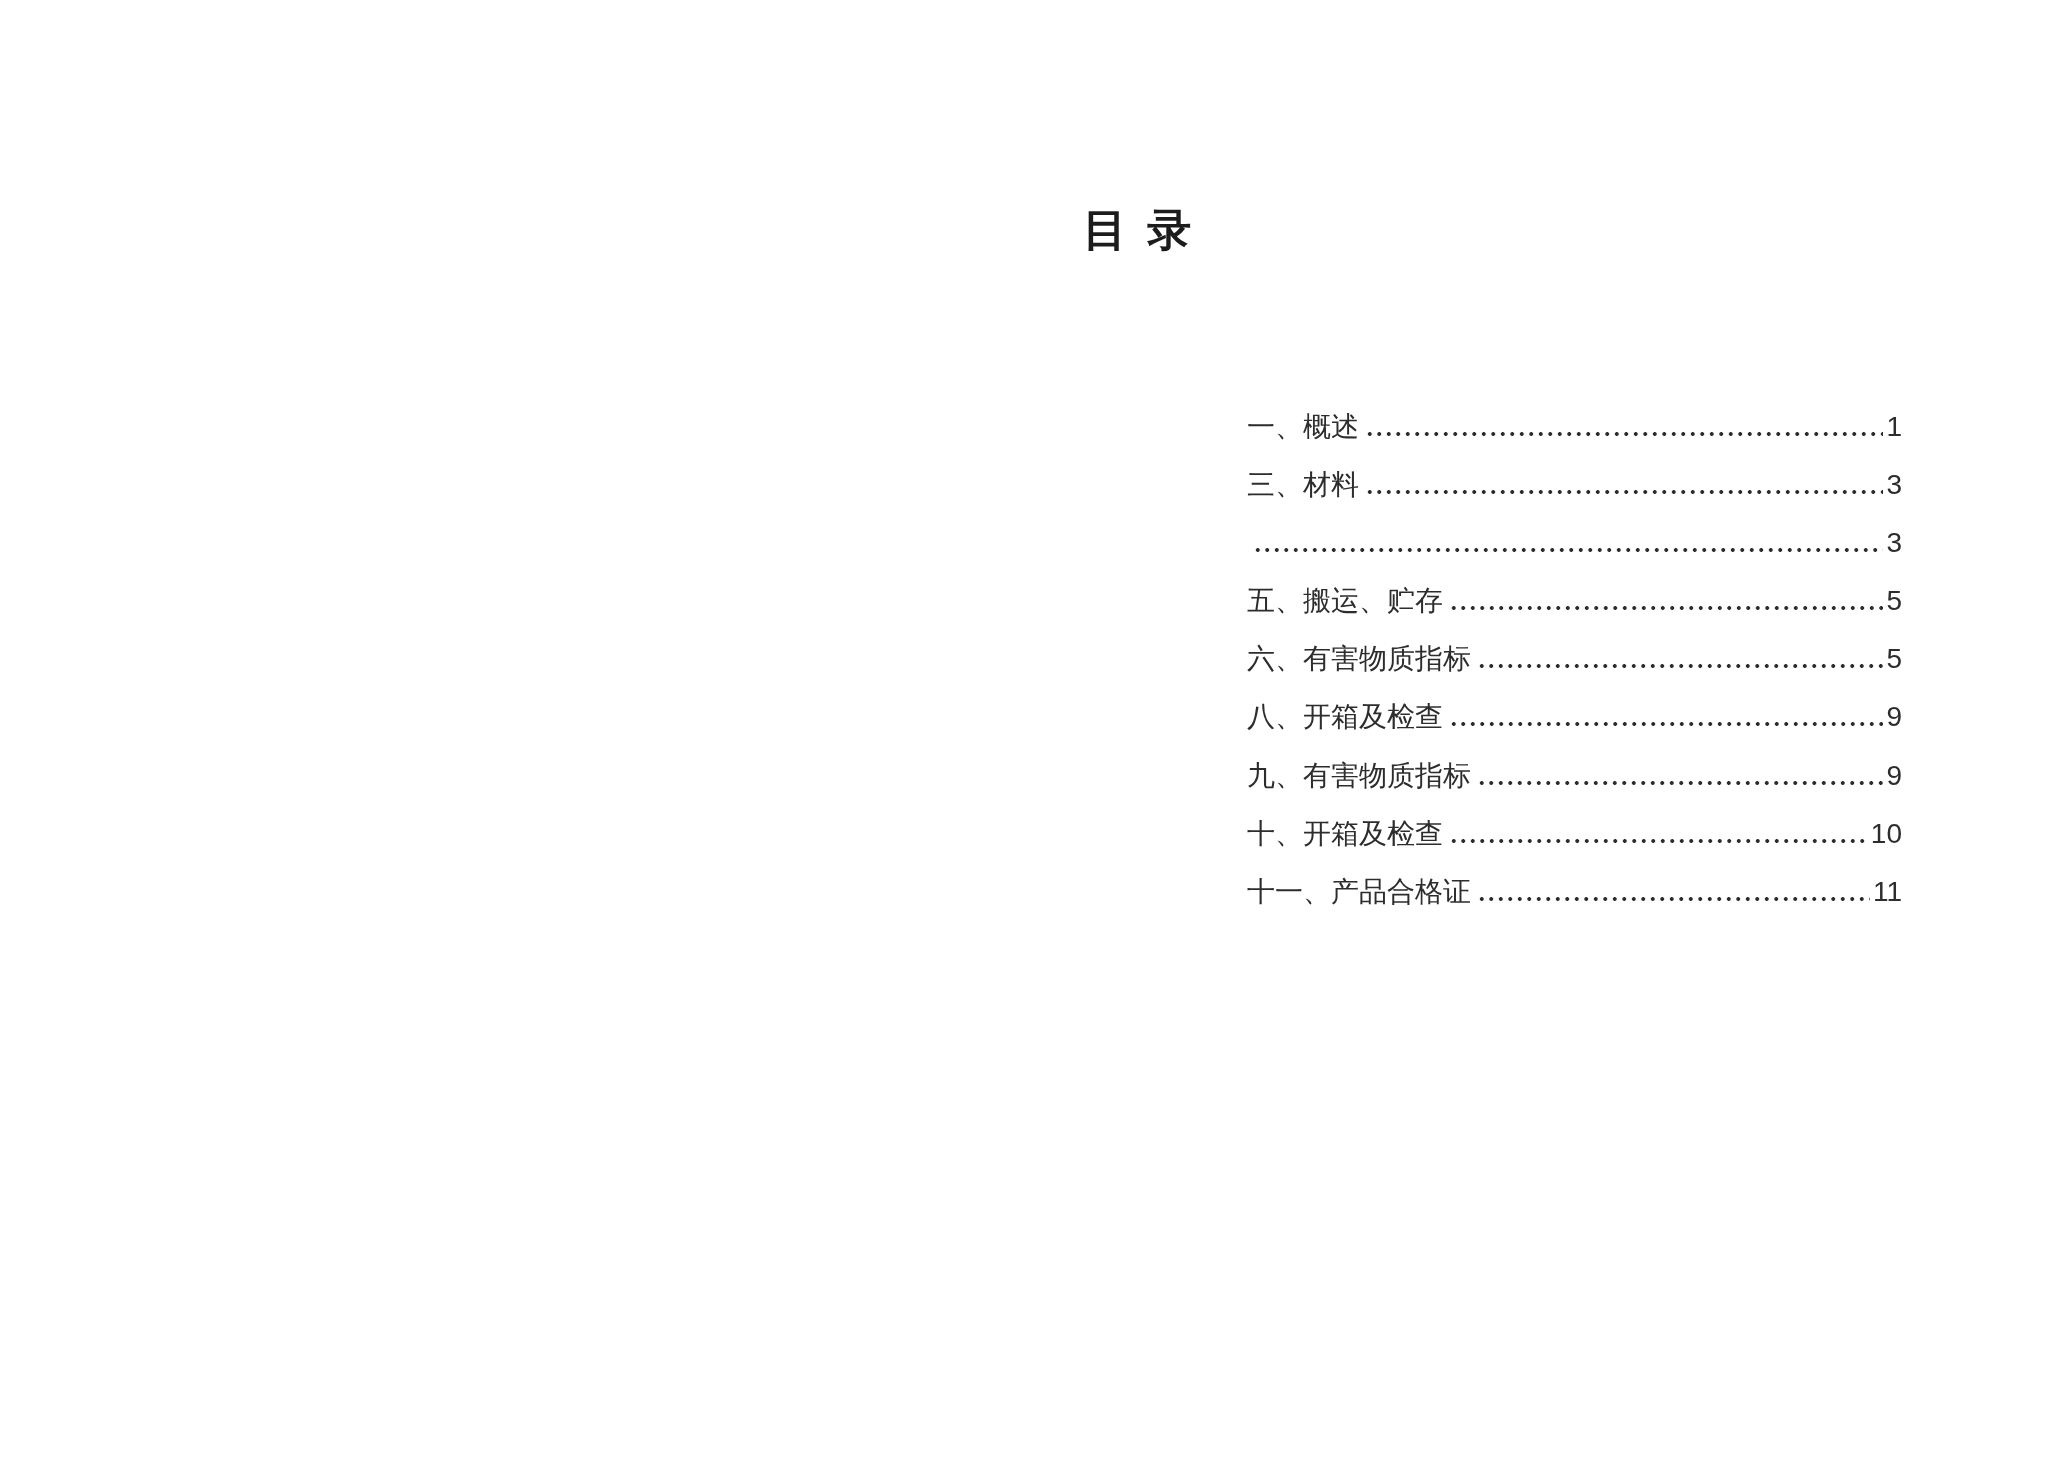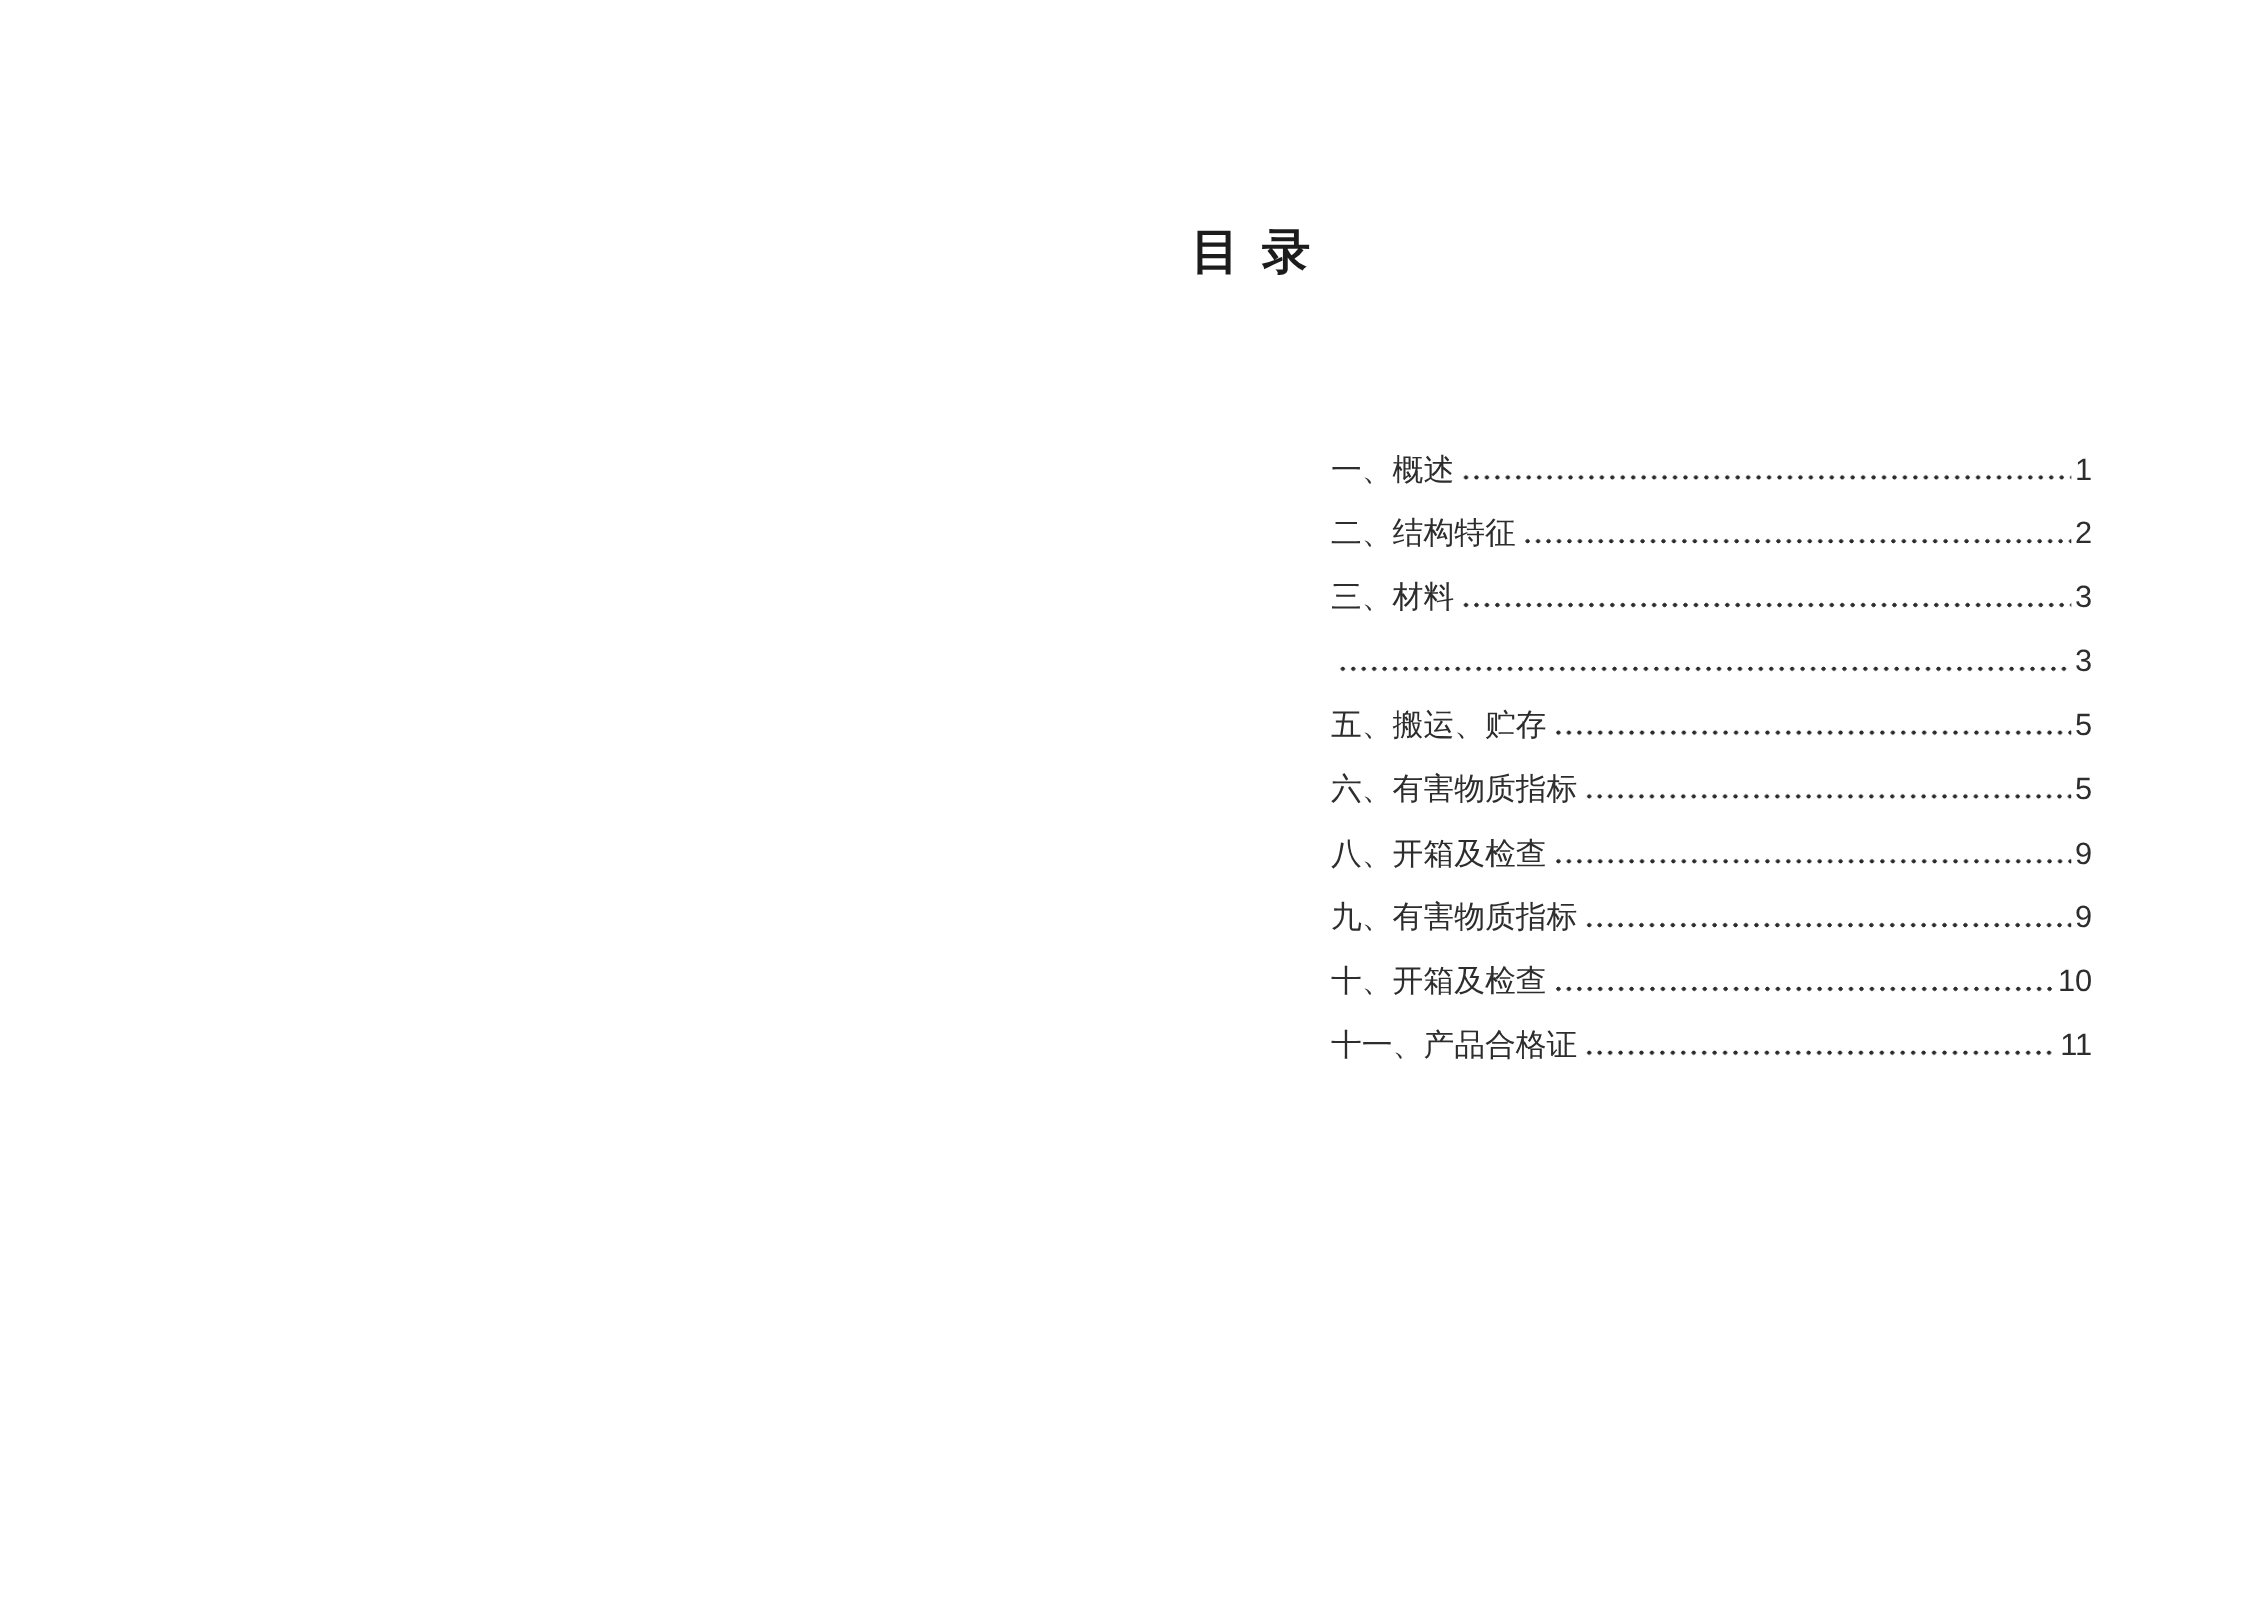--- a/index.html
+++ b/index.html
@@ -38,20 +38,21 @@
     top: 398px;
     width: 692px;
     font-size: 28px;
     color: var(--color-text, #2d2d2d);
   }
   .toc-row {
     display: flex;
     align-items: flex-end;
     height: 58.1px;
     line-height: 58.1px;
+    margin-left: 37px;
   }
   .toc-label {
     flex: 0 0 auto;
     white-space: pre;
   }
   .toc-leader {
     flex: 1 1 auto;
     align-self: stretch;
     margin-left: 6px;
     margin-right: 3px;
@@ -70,25 +71,20 @@
 <body>
 
 <div class="page">
   <h1 class="doc-title">目 录</h1>
 
   <div class="toc" id="toc-list">
       <div class="toc-row">
     <span class="toc-label">一、概述</span>
     <span class="toc-leader"></span>
     <span class="toc-page">1</span>
-  </div>
-      <div class="toc-row">
-    <span class="toc-label">二、结构特征</span>
-    <span class="toc-leader"></span>
-    <span class="toc-page">2</span>
   </div>
       <div class="toc-row">
     <span class="toc-label">三、材料</span>
     <span class="toc-leader"></span>
     <span class="toc-page">3</span>
   </div>
       <div class="toc-row">
     <span class="toc-leader"></span>
     <span class="toc-page">3</span>
   </div>

